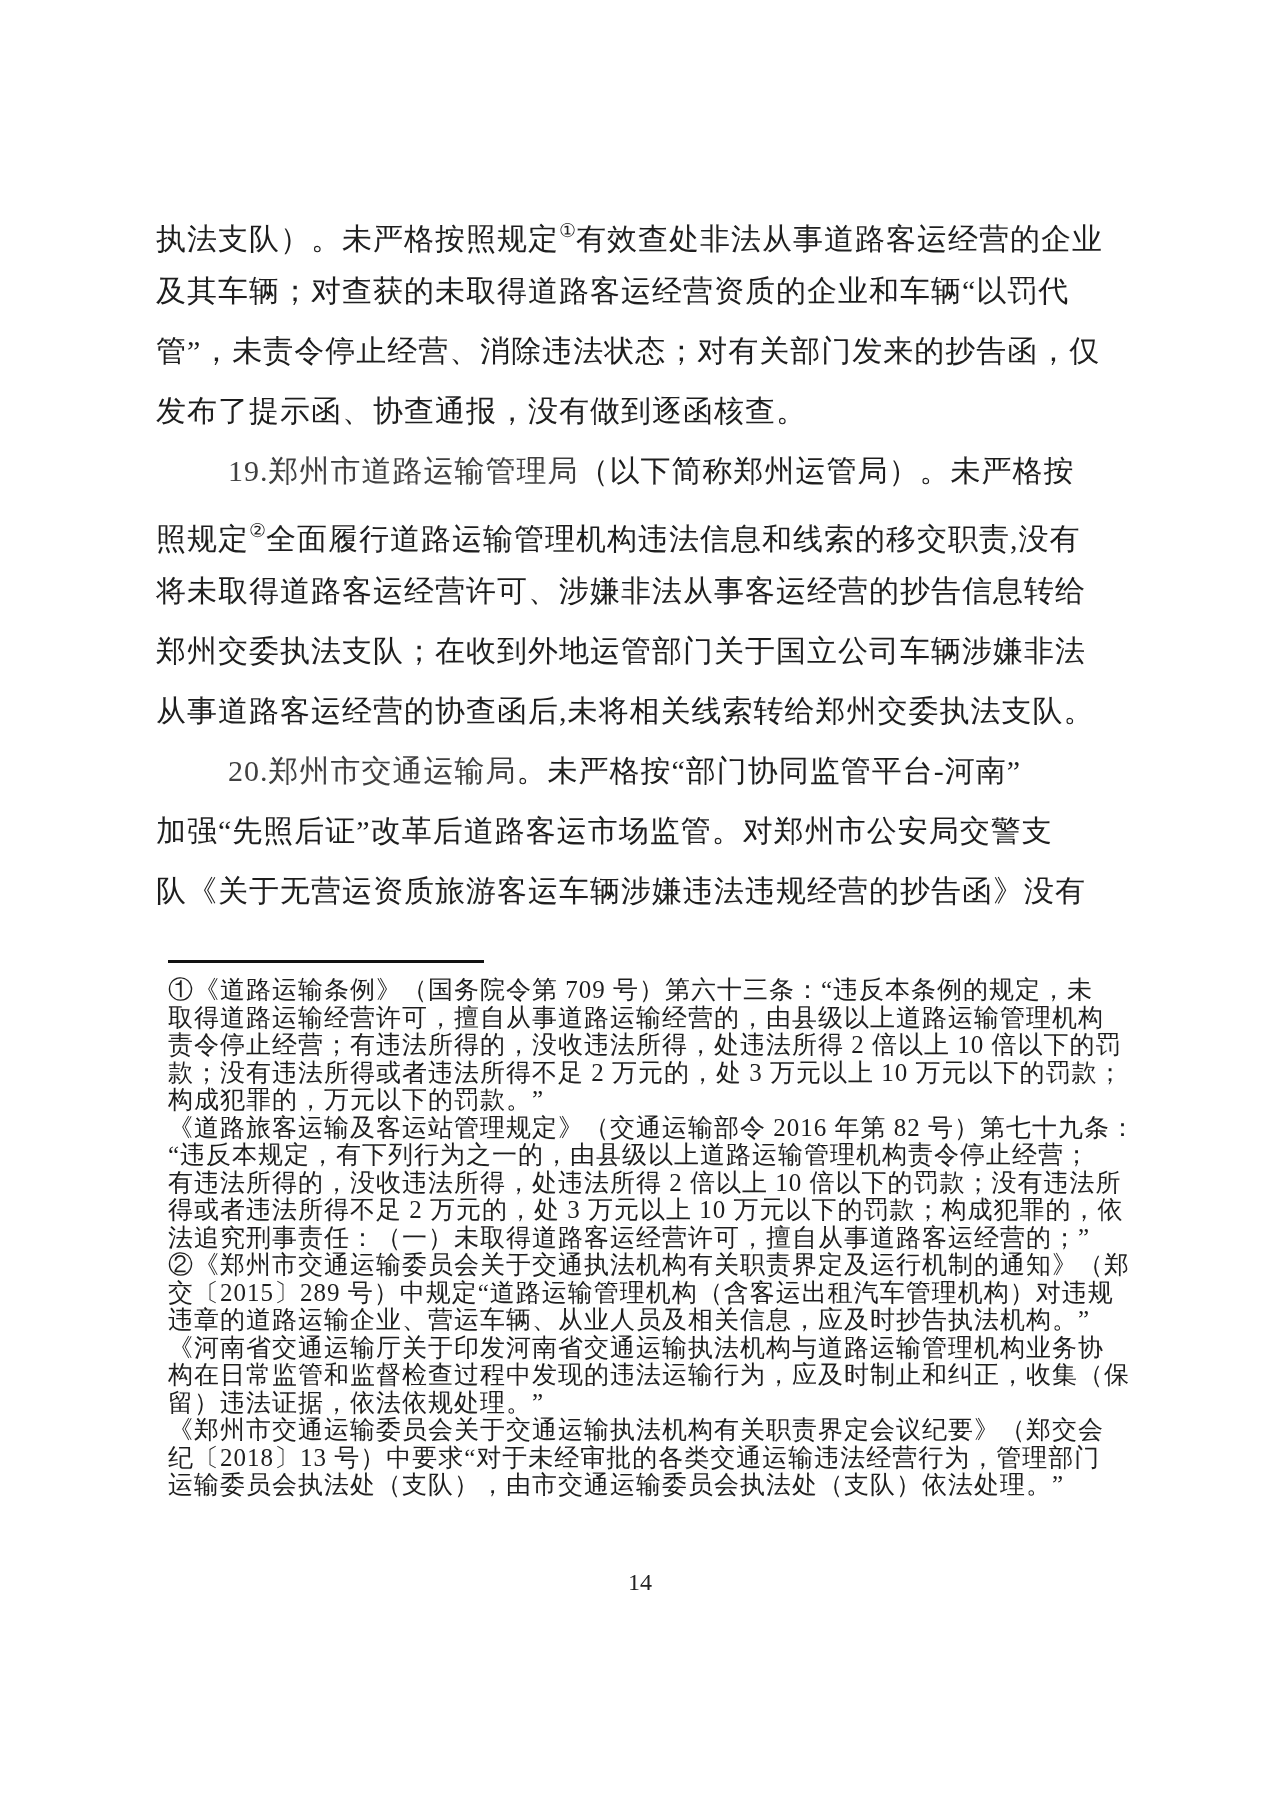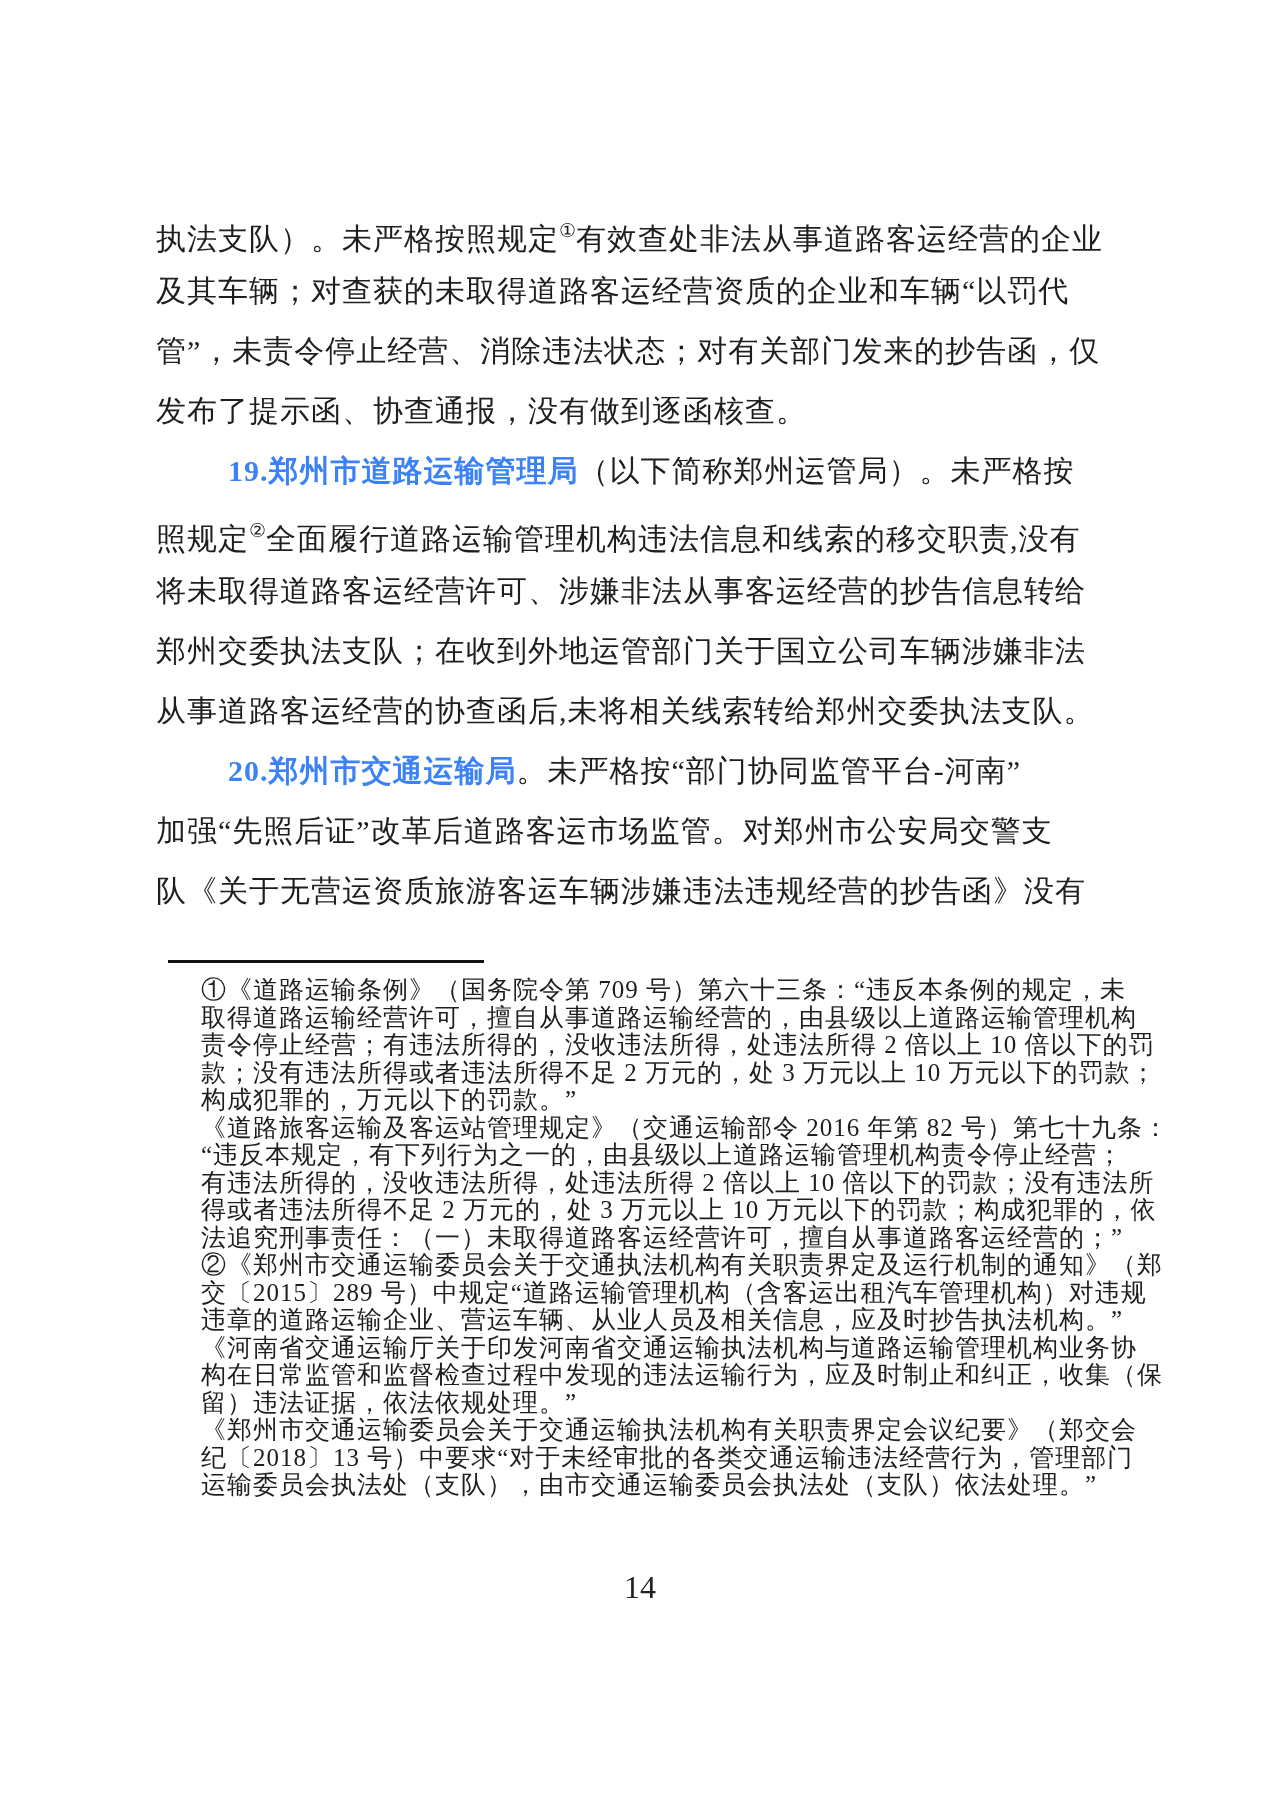--- a/index.html
+++ b/index.html
@@ -29,60 +29,59 @@
     line-height: 60px;
     font-size: 30px;
     letter-spacing: 1px;
     white-space: nowrap;
     color: #1e1e1e;
   }
   .bline.indent {
     padding-left: 72px;
   }
   .bline .bold {
-    font-weight: bold;
-    color: #3b82f6;
+    font-weight: normal;
+    color: #404040;
   }
   .bline .sup {
     font-size: 19px;
     vertical-align: 12px;
     letter-spacing: 0;
   }
   
   .fn-divider {
     position: absolute;
     left: 168px;
     top: 960px;
     width: 316px;
     height: 3px;
     background: #111111;
   }
   .footnotes {
     position: absolute;
     left: 168px;
     top: 976px;
     width: 952px;
-    margin-left: 33px;
   }
   .fline {
     height: 27.5px;
     line-height: 27.5px;
     font-size: 25px;
     letter-spacing: 1px;
     white-space: nowrap;
     color: #1e1e1e;
   }
   
   .page-number {
     position: absolute;
     left: 0;
     top: 1569px;
     width: 1280px;
     text-align: center;
-    font-size: 32px;
+    font-size: 24px;
     color: #222222;
   }
 </style>
 </head>
 <body>
 
 <div class="page">
 
   <div class="body-text">
       <div class="bline"><span>执法支队）。未严格按照规定</span><span class="sup">①</span><span>有效查处非法从事道路客运经营的企业</span></div>

